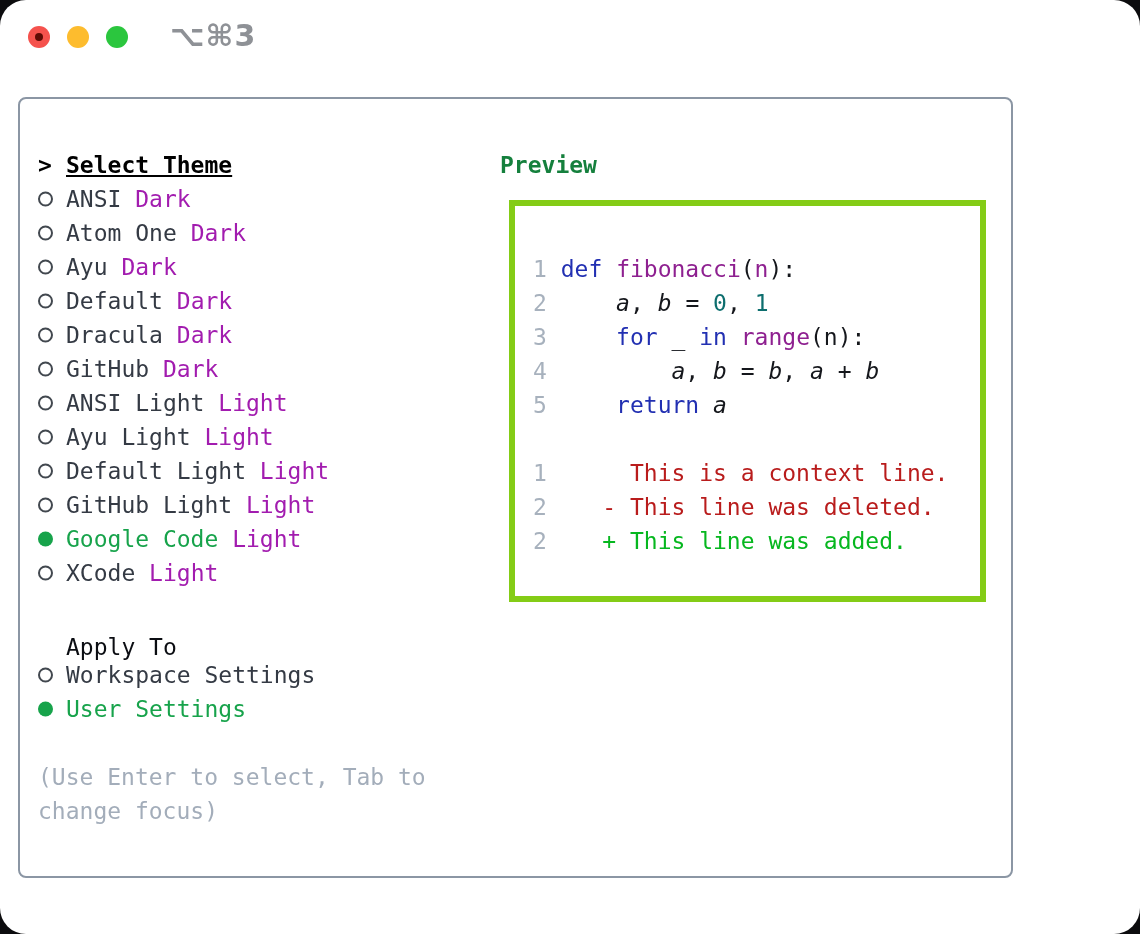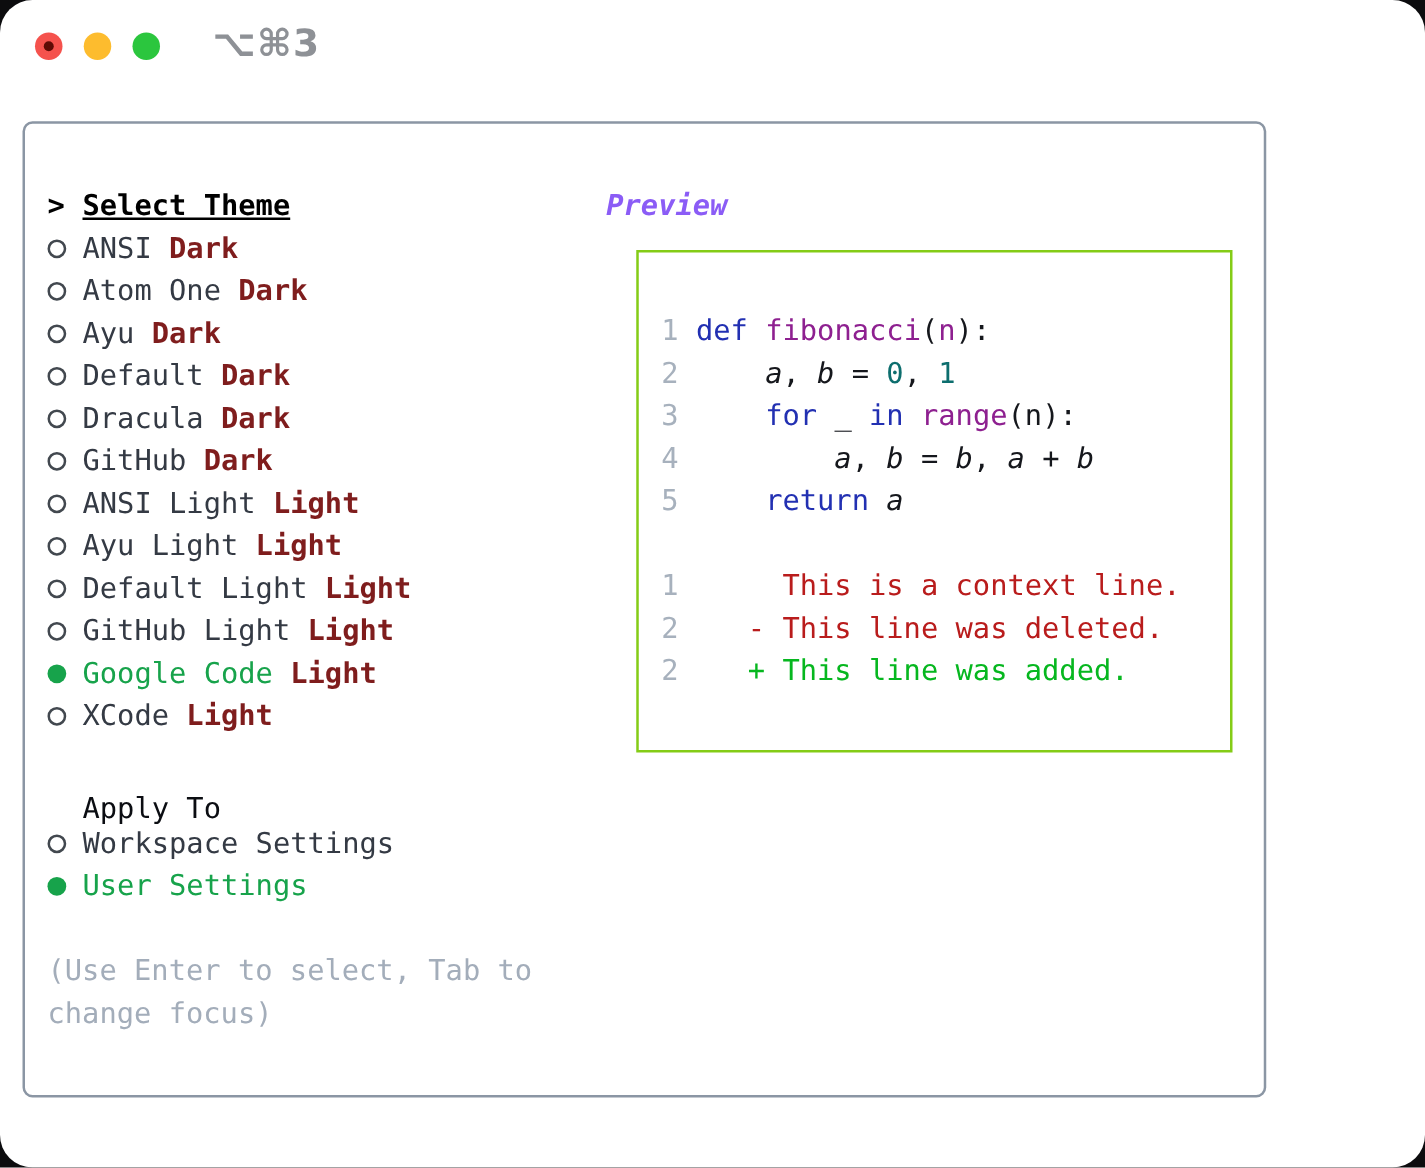--- a/index.html
+++ b/index.html
@@ -39,28 +39,28 @@
   .hdr2{color:#0b0d12;margin-top:11px;}
   .bullet{display:inline-block;width:28px;height:34px;position:relative;flex:0 0 28px;}
   .bullet::before{
     content:'';position:absolute;left:0;top:50%;transform:translateY(-50%);
     width:11px;height:11px;border:2px solid #42484f;border-radius:50%;
   }
   .bullet.sel::before{width:15px;height:15px;border:none;background:#17a34b;}
   .bullet.blank::before{display:none;}
   .tname{color:#343a44;}
   .tname.selname{color:#17a34b;}
-  .tvar{color:#7f1d1d;font-weight:bold;}
+  .tvar{color:#a21caf;}
   .spacer{height:34px;}
   .hint{color:#a3adba;height:34px;white-space:pre;}
   
-  .preview-label{position:absolute;left:465px;top:49px;font-weight:700;color:#8b5cf6;height:34px;display:flex;align-items:center;font-style:italic;}
+  .preview-label{position:absolute;left:480px;top:49px;font-weight:700;color:#15803d;height:34px;display:flex;align-items:center;}
   .preview-box{
     position:absolute;left:489px;top:101px;width:477px;height:402px;
-    border:2px solid #84cc16;box-sizing:border-box;
+    border:6px solid #84cc16;box-sizing:border-box;
     padding:46px 0 0 18px;overflow:hidden;background:#fff;
   }
   .cl{height:34px;line-height:34px;white-space:pre;font-size:23px;}
   .tk-ln{color:#a7b1bd;}
   .tk-pl{color:#15171c;}
   .tk-kw{color:#2230b2;}
   .tk-fn{color:#8e2090;}
   .tk-li{color:#0d6e6e;}
   .tk-va{color:#15171c;font-style:italic;}
   .tk-ctx{color:#b91c1c;}

